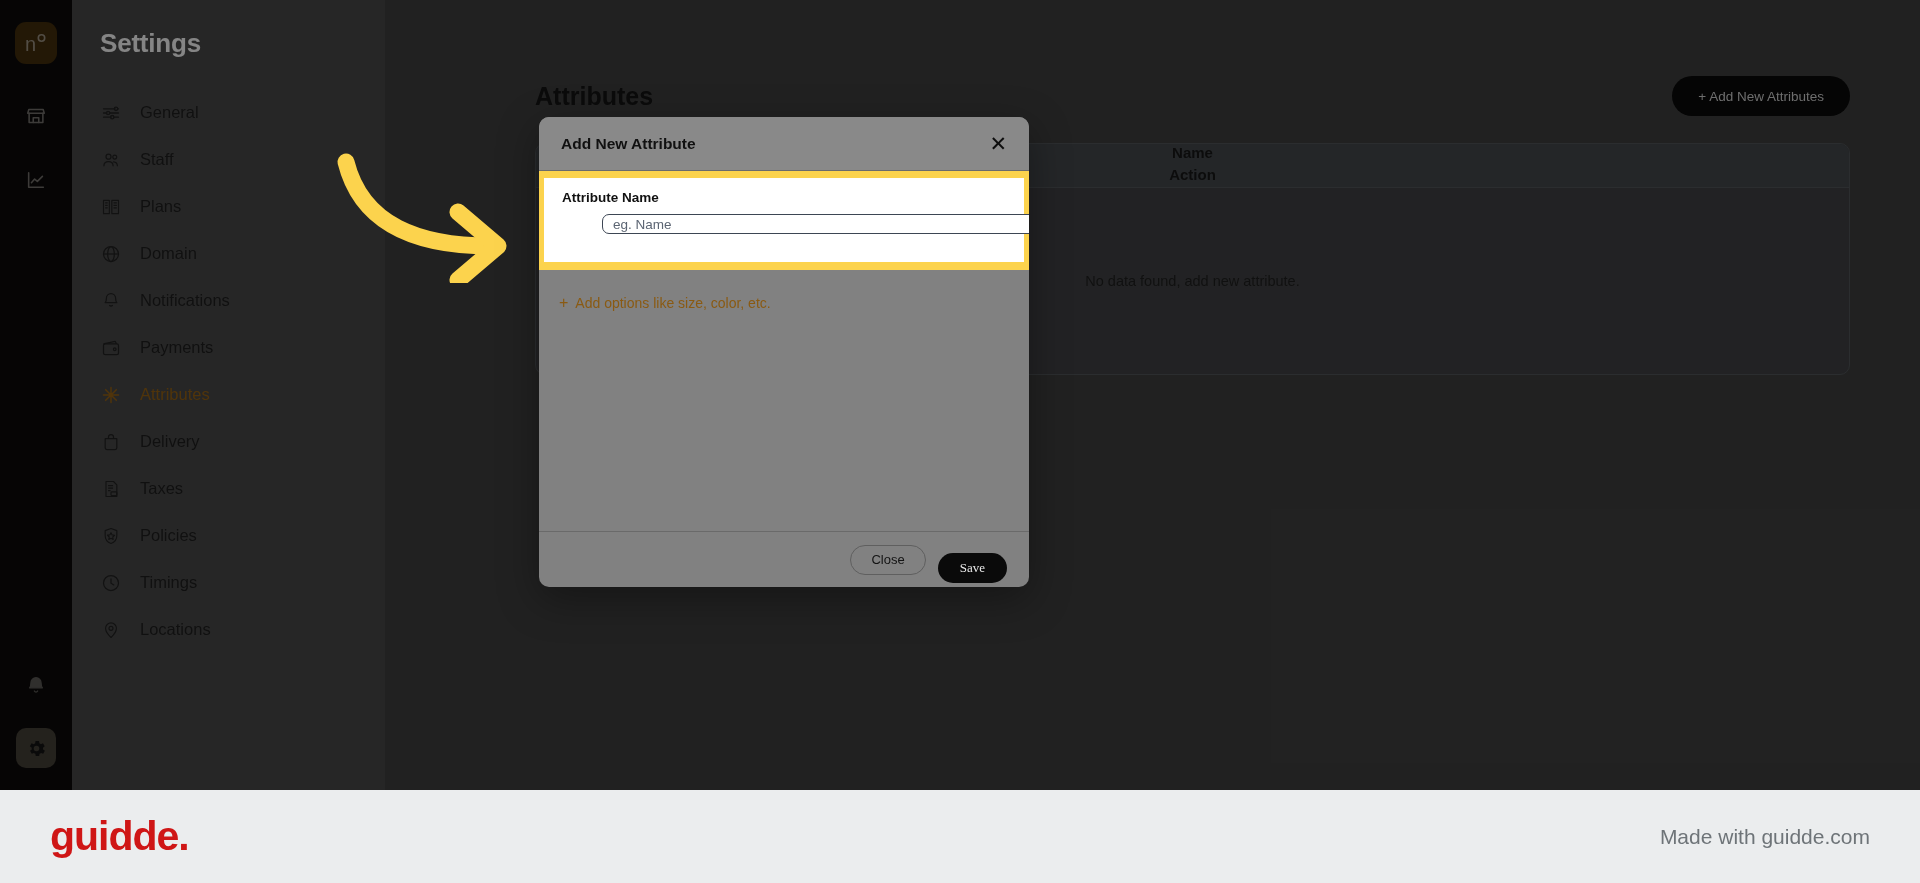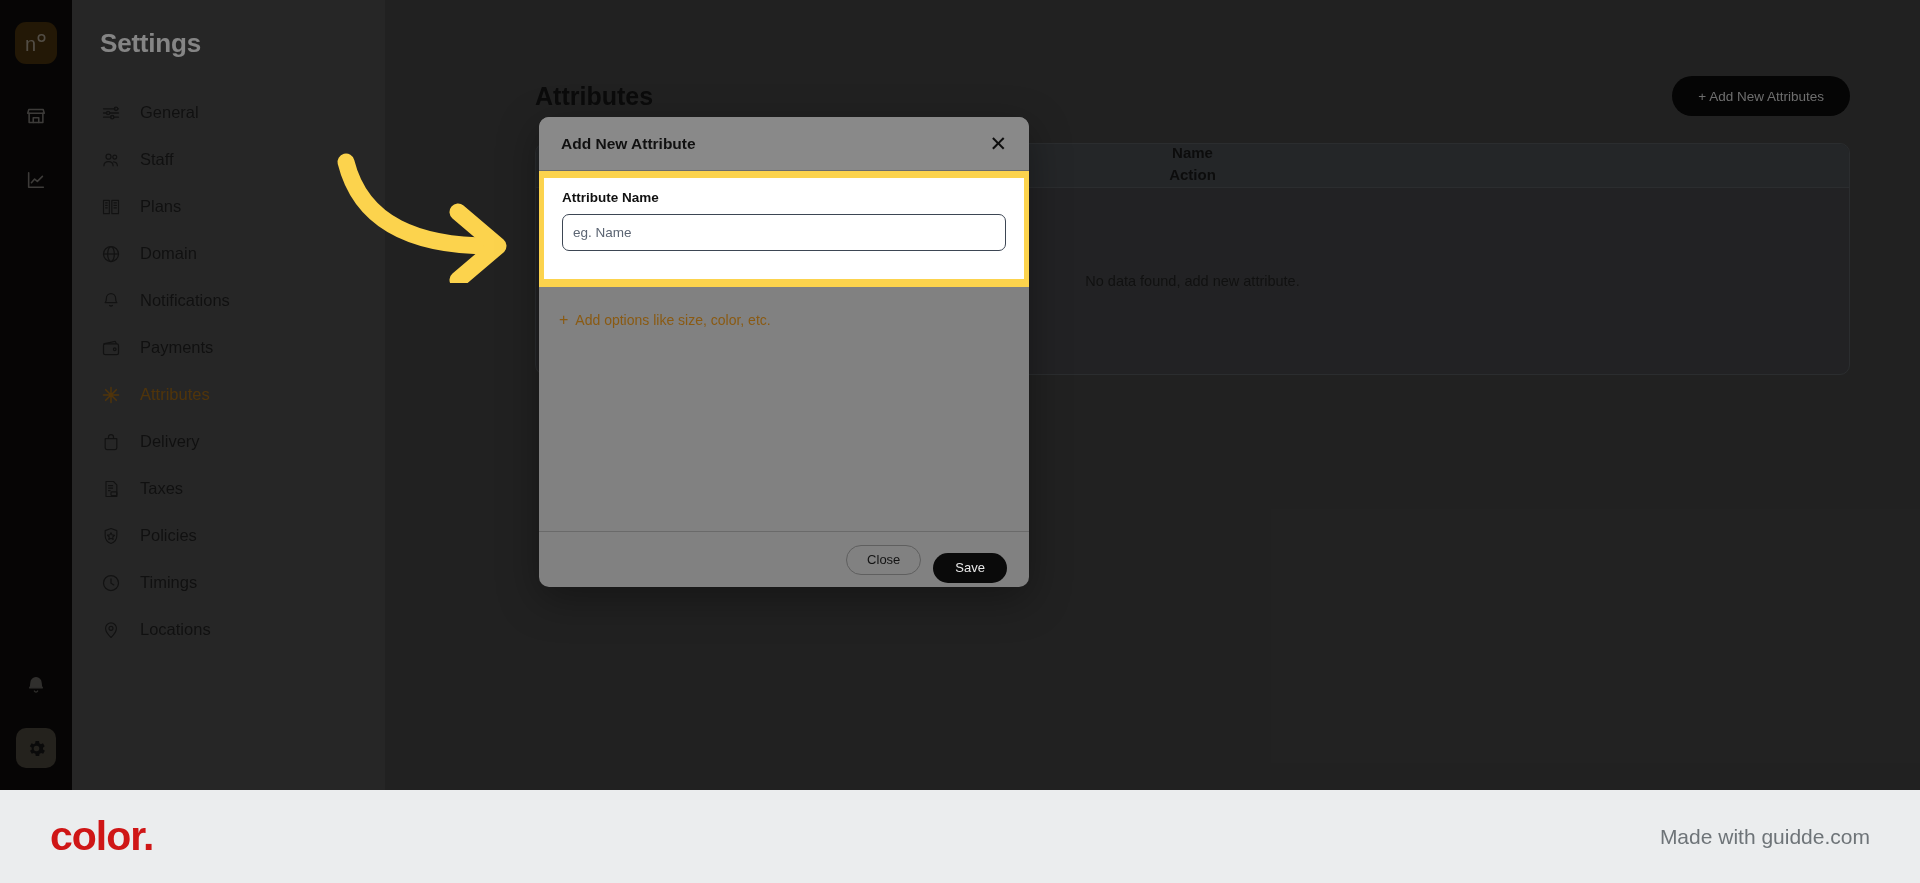--- a/index.html
+++ b/index.html
@@ -103,23 +103,23 @@
   }
   .modal-title { color:#111; font-size:15.5px; font-weight:600; }
   .modal-x { color:#0d0d0d; font-size:21px; line-height:1; cursor:pointer; font-weight:500; }
 
   .hl-wrap {
     background:#FCD34D; padding:7px 6px 8px 6px; margin:0 -1px;
   }
   .hl-inner { background:#fff; padding:12px 18px 28px 18px; }
   .field-label { color:#111; font-size:13.5px; font-weight:700; margin-bottom:9px; }
   .field-input {
-    width:100%; height:37px; border:1px solid #3d4654; border-radius:7px;
+    width:100%; height:20px; border:1px solid #3d4654; border-radius:7px;
     background:#fff; padding:0 10px; font-size:13.5px; color:#a21caf;
-    font-family:inherit; outline:none;
+    font-family:inherit; outline:none;margin-left:40px;
   }
   .field-input::placeholder { color:#5c6573; }
 
   .modal-body { flex:1; padding:0; position:relative; }
   .add-opt {
     display:flex; align-items:center; gap:7px;
     color:#8a5a12; font-size:14px; padding:25px 0 0 20px; cursor:pointer;
   }
   .add-opt .plus { font-size:16px; line-height:1; }
 
@@ -129,21 +129,21 @@
     padding:0 22px;
   }
   .btn-close {
     height:30px; padding:0 20px; border-radius:15px;
     background:transparent; border:1px solid #5f5f5f; color:#131313;
     font-size:13px; font-family:inherit; cursor:pointer;
   }
   .btn-save {
     height:30px; padding:0 22px; border-radius:15px;
     background:#0a0a0a; border:none; color:#e8e8e8;
-    font-size:13px; font-family:Liberation Sans, sans-serif; cursor:pointer;margin-top:16px;
+    font-size:13px; font-family:Liberation Serif, serif; cursor:pointer;margin-top:16px;
   }
 
   
   .arrow { position:absolute; left:332px; top:148px; width:190px; height:135px; pointer-events:none; }
 
   
   .brand {
     position:absolute; left:0; bottom:0; width:1920px; height:93px;
     background:#ebedee; display:flex; align-items:center; justify-content:space-between;
     padding:0 50px;
@@ -374,17 +374,17 @@
       </div>
     </div>
 
     <div class="modal-foot">
       <button class="btn-close">Close</button>
       <button class="btn-save">Save</button>
     </div>
   </div>
 
   <div class="brand">
-    <div class="brand-logo">color.</div>
+    <div class="brand-logo">guidde.</div>
     <div class="brand-made">Made with guidde.com</div>
   </div>
 
 </div>
 
 </body></html>

